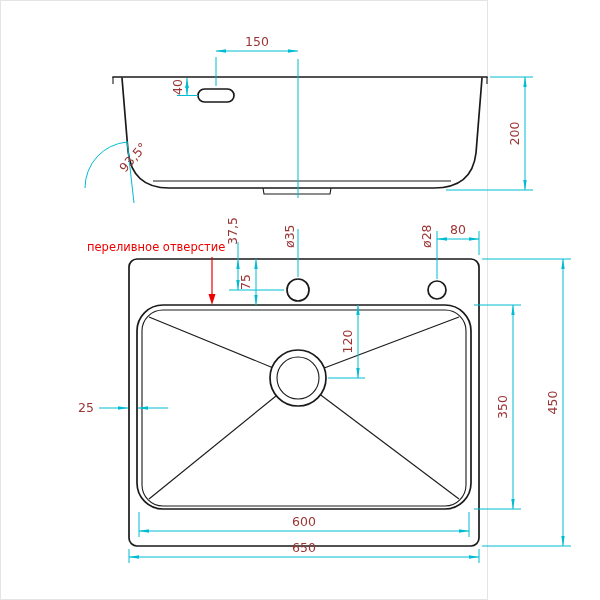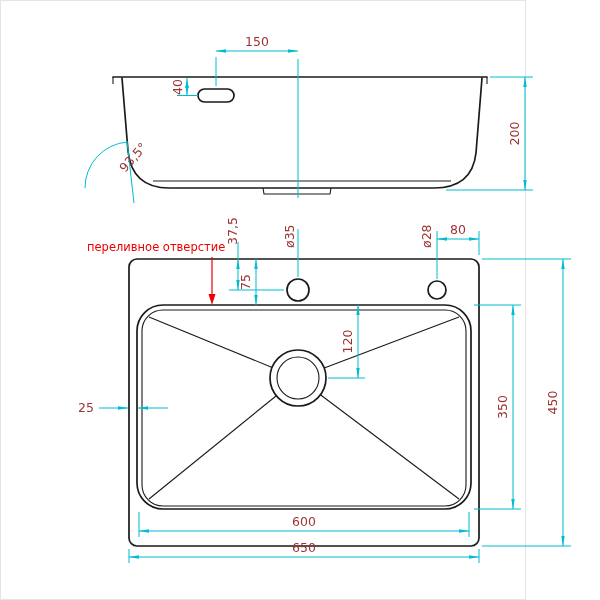--- a/index.html
+++ b/index.html
@@ -1,17 +1,17 @@
 <!DOCTYPE html>
 <html style="--page_bg: #ffffff; --object_line: #1a1a1a; --dimension_line: #00bcd2; --dimension_text: #9c3434; --annotation: #ee0000;"><head>
 <meta charset="utf-8">
 <style>
   html,body{margin:0;padding:0;background:#fff;}
   .canvas{
-    position:relative;width:526px;height:600px;box-sizing:border-box;
+    position:relative;width:488px;height:600px;box-sizing:border-box;
     background:var(--page_bg,#fff);border:1px solid #e4e4e4;
     font-family:"DejaVu Sans",sans-serif;
   }
   svg{display:block;}
   .obj{stroke:var(--object_line,#1a1a1a);stroke-width:1.7;fill:none;stroke-linecap:round;}
   .obj-thin{stroke:var(--object_line,#1a1a1a);stroke-width:1.1;fill:none;}
   .dim{stroke:var(--dimension_line,#00bcd2);stroke-width:1;fill:none;}
   .mk{fill:var(--dimension_line,#00bcd2);}
   .dimtext{fill:var(--dimension_text,#9c3434);font-size:12.5px;font-family:"DejaVu Sans",sans-serif;}
   .ann{fill:var(--annotation,#ee0000);font-size:11.5px;font-family:"DejaVu Sans",sans-serif;}

